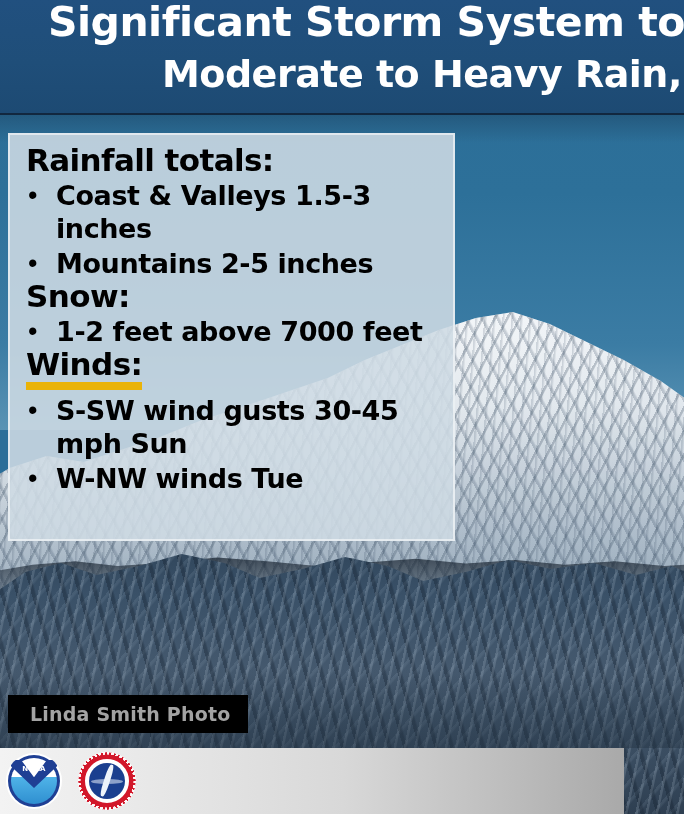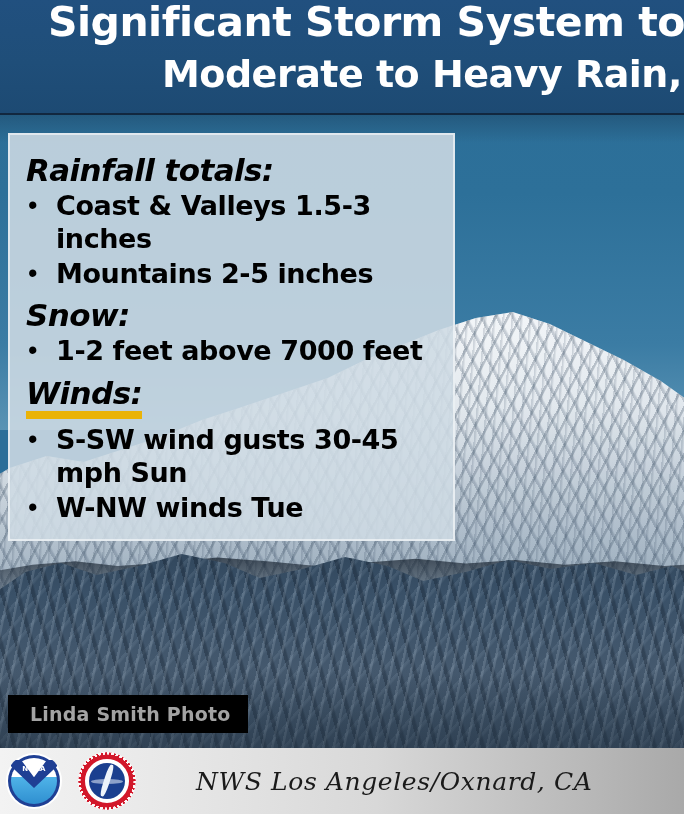--- a/index.html
+++ b/index.html
@@ -159,23 +159,22 @@
     border: 2px solid rgba(255,255,255,0.55);
     box-sizing: border-box;
     padding: 10px 8px 6px 8px;
     color: #000000;
   }
   .ib-heading {
     font-family: "DejaVu Sans", sans-serif;
     font-weight: bold;
     font-size: 31px;
     line-height: 1.02;
-    margin: 10px 0 2px 8px;
+    margin: 0 0 2px 8px;
     letter-spacing: -0.6px;
-    font-style: italic;
   }
   .ib-heading.underlined {
     display: inline-block;
     border-bottom: 8px solid #eab308;
     padding-bottom: 1px;
     margin-bottom: 4px;
   }
   .bullet-row {
     display: flex;
     align-items: flex-start;
@@ -213,26 +212,25 @@
     padding: 8px 18px 8px 22px;
     letter-spacing: 0.2px;
     white-space: nowrap;
   }
 
   
   .footer {
     position: absolute;
     left: 0;
     bottom: 0;
-    width: 684px;
+    width: 624px;
     height: 66px;
     background: linear-gradient(to right, #f3f3f3 0%, #eaeaea 20%, #d8d8d8 55%, #b9b9b9 85%, #a9a9a9 100%);
     display: flex;
     align-items: center;
-    gap: 12px;
   }
   .logo-wrap {
     flex: 0 0 auto;
     display: flex;
     align-items: center;
     padding-left: 6px;
     gap: 16px;
   }
   .footer-text {
     flex: 1 1 auto;
@@ -425,16 +423,15 @@
         <div class="noaa-word">NOAA</div>
       </div>
 
       <div class="nws-logo">
         <div class="outer-ring"></div>
         <div class="ring-text"></div>
         <div class="globe"></div>
       </div>
 
     </div>
-    <div class="footer-text">NWS Los Angeles/Oxnard, CA</div>
   </div>
 
 </div>
 
 </body></html>

